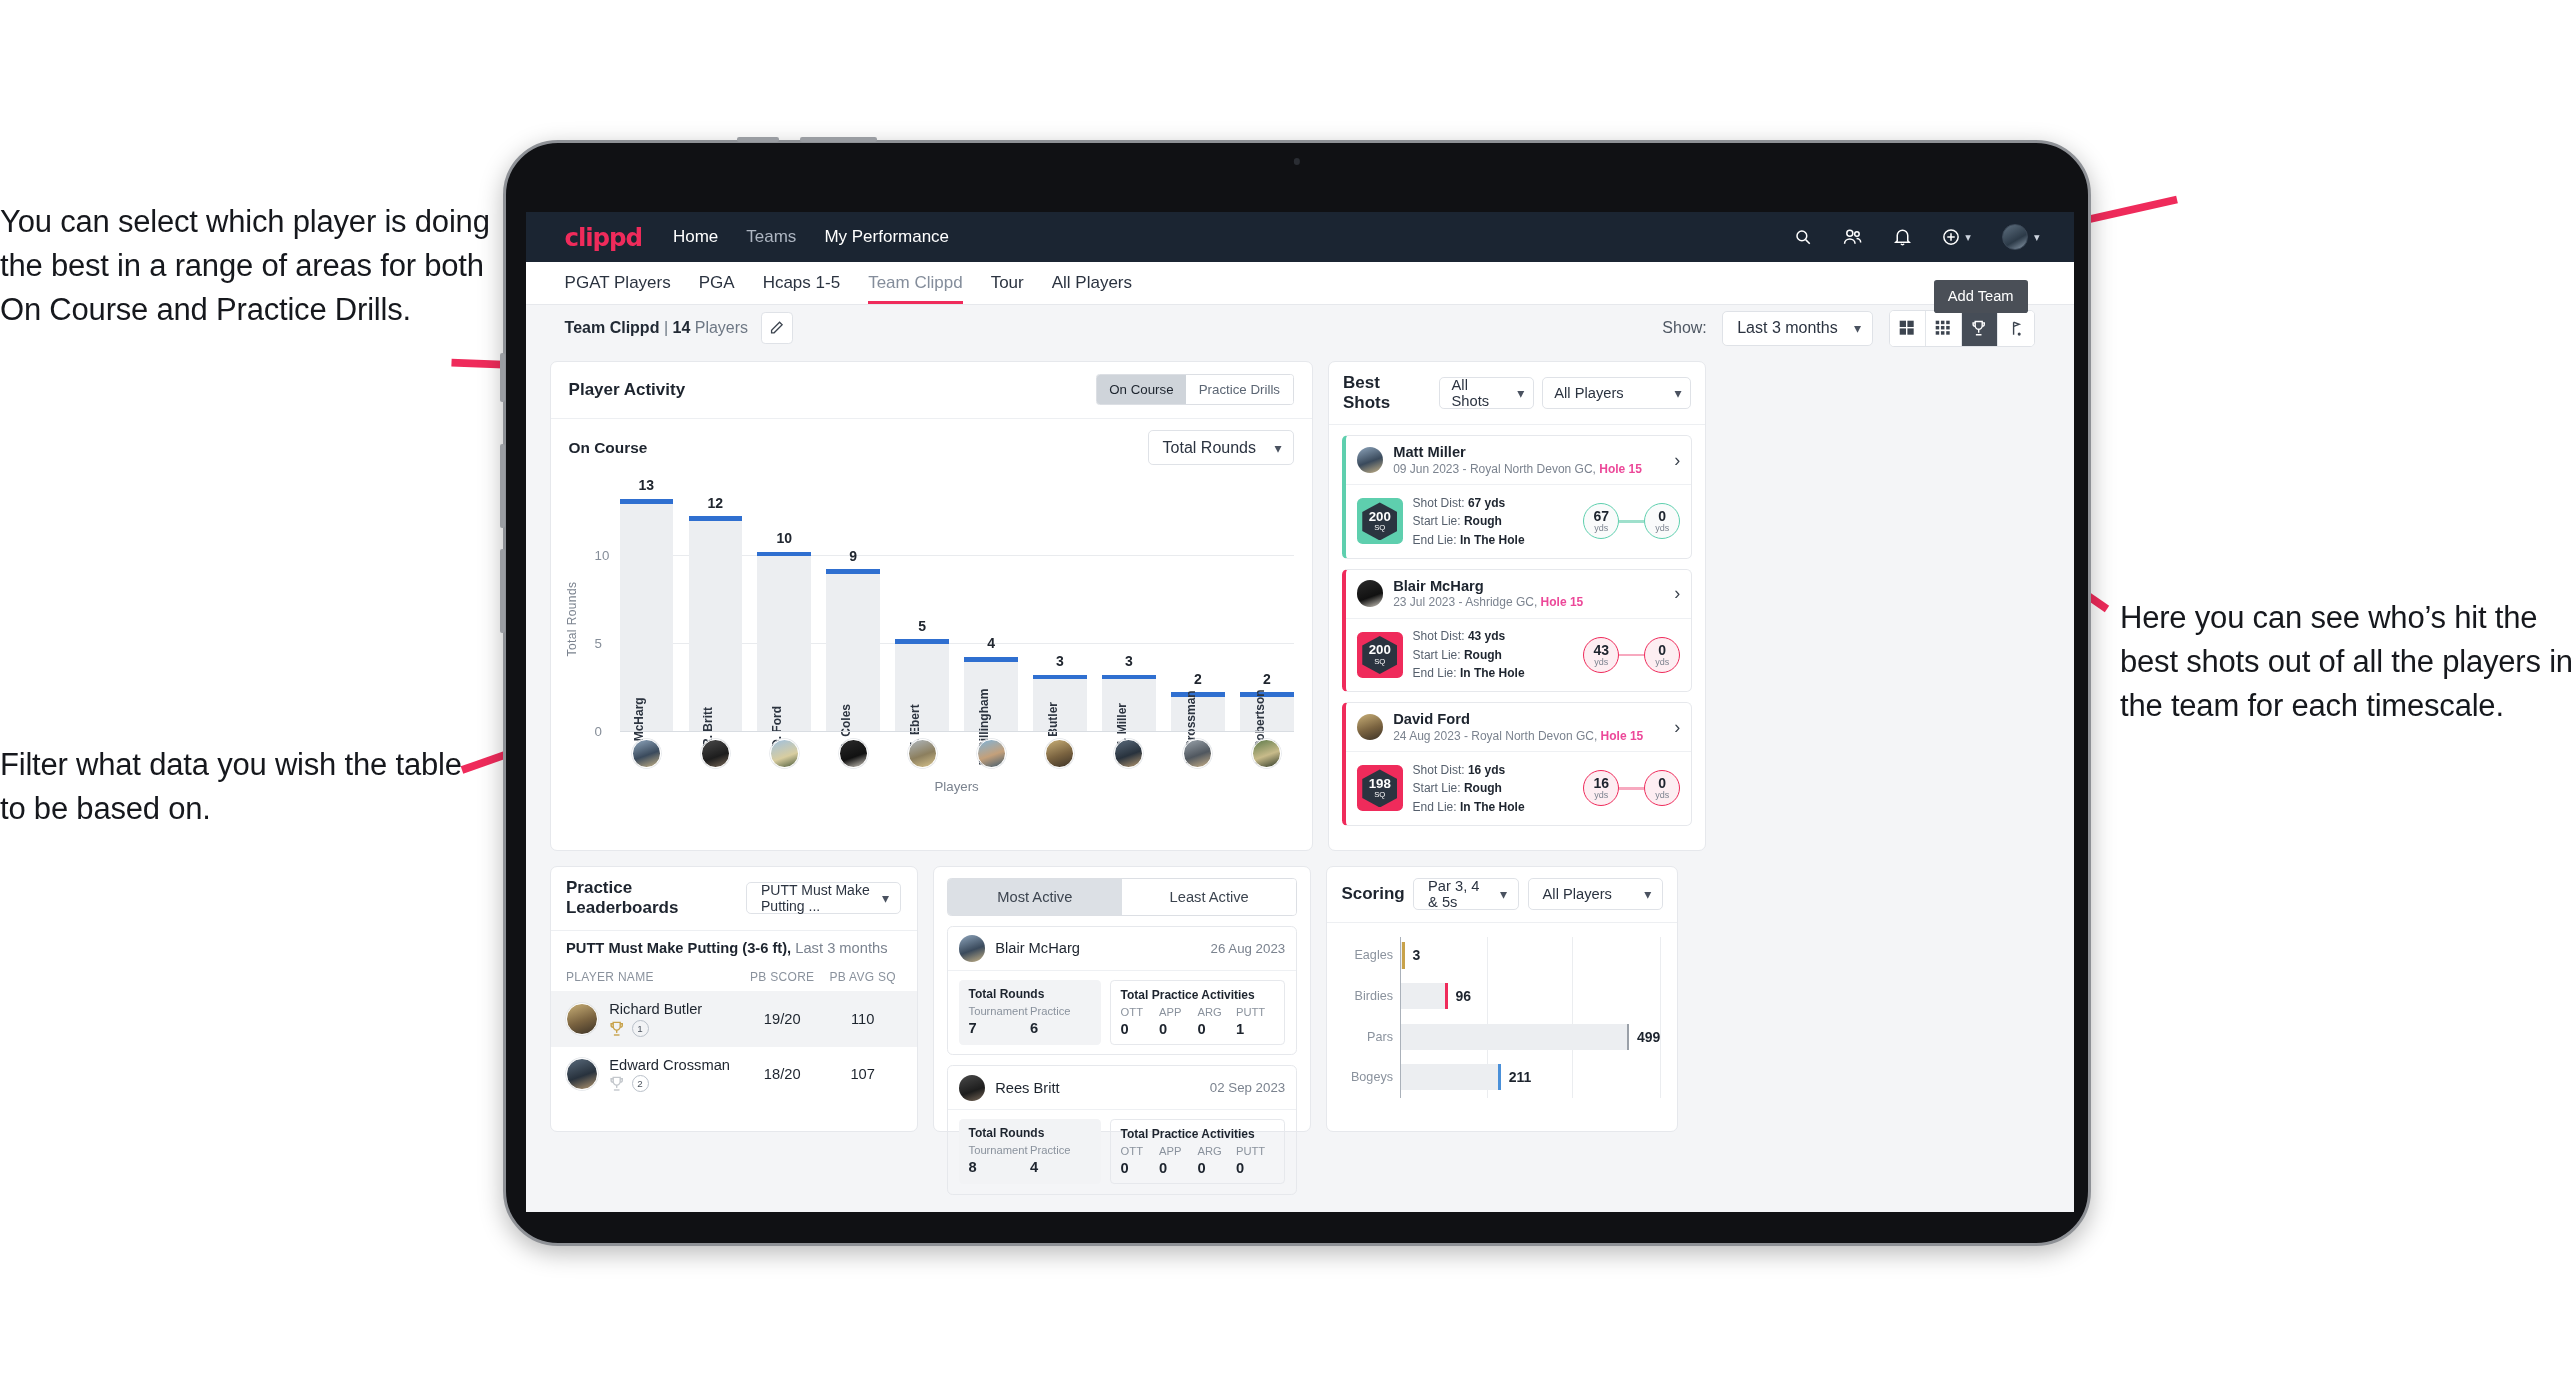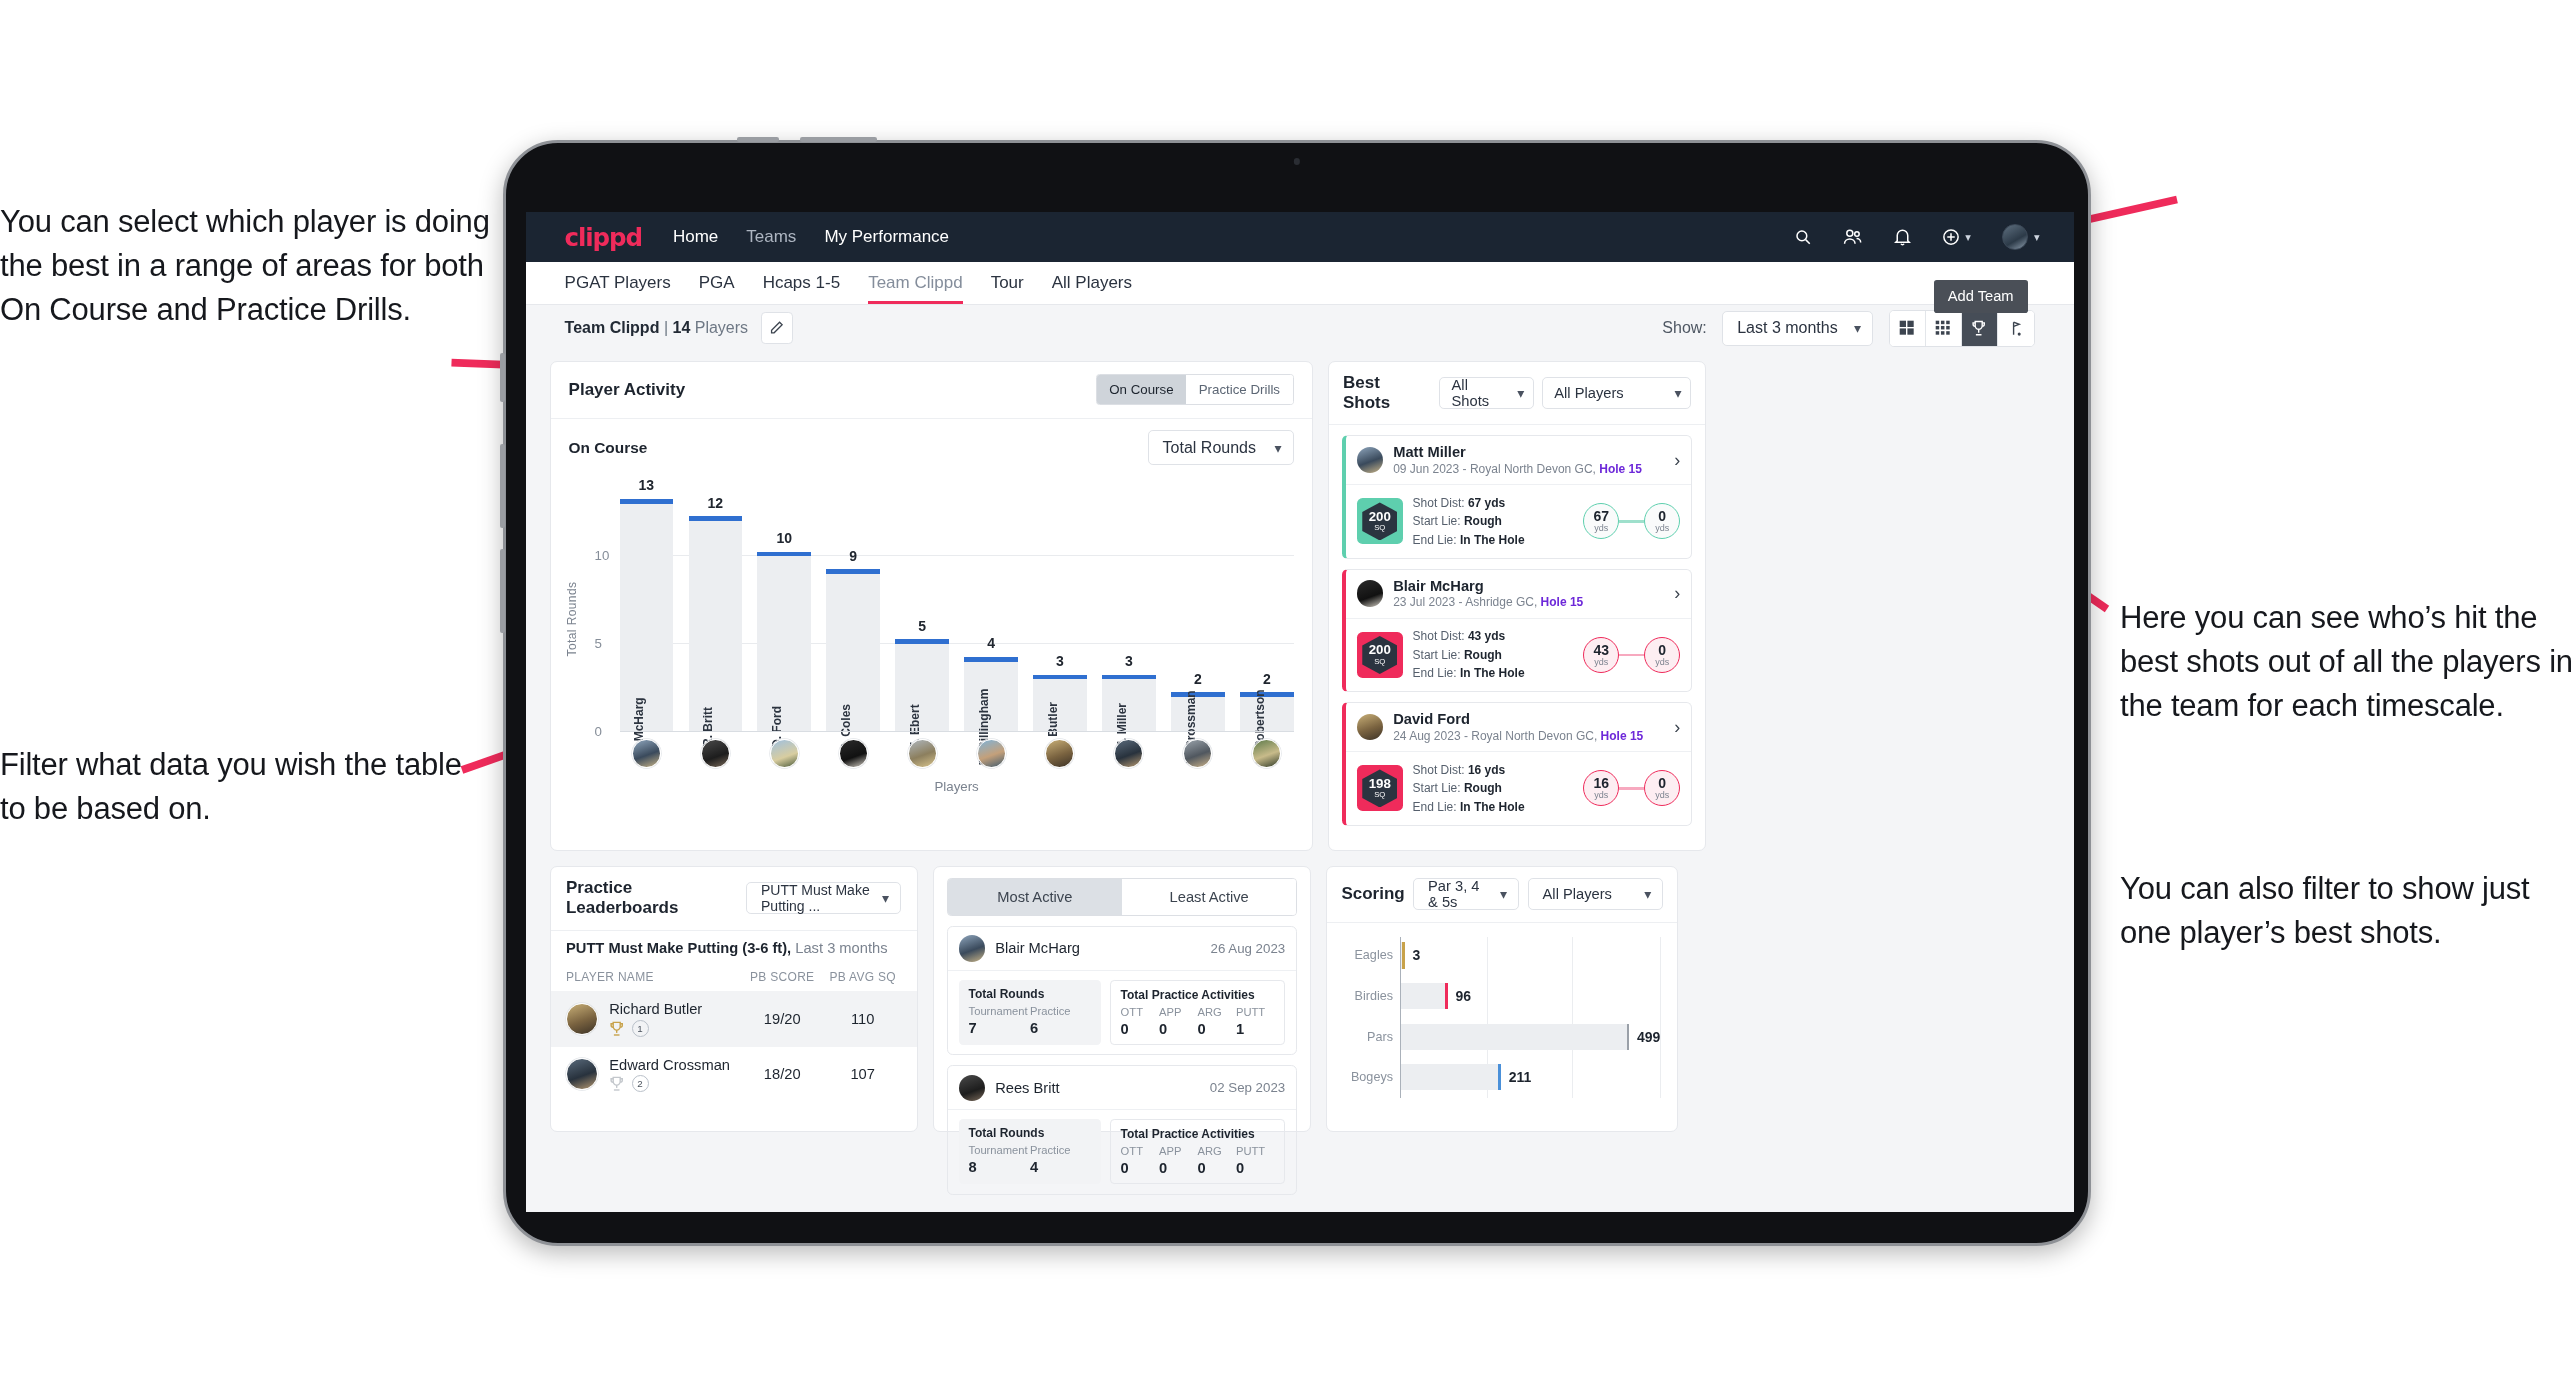--- a/index.html
+++ b/index.html
@@ -195,21 +195,21 @@
   .shot-card {
     margin: 9.8px 12.6px; border: 0.7px solid #e6e8ec; border-radius: 5.6px;
     border-left-width: 4.9px; background: #ffffff; overflow: hidden;
   }
   .shot-card.teal { border-left-color: #5ecfae; }
   .shot-card.pink { border-left-color: #ef2b5b; }
   .sc-top { display: flex; align-items: center; gap: 9.8px; padding: 8.4px 11.2px; }
   .sc-av { width: 26.6px; height: 26.6px; border-radius: 50%; flex: none; }
   .sc-name { font-size: 14.7px; font-weight: 700; color: #1d242e; }
   .sc-meta { font-size: 12px; color: #7b838f; margin-top: 1.4px; }
-  .sc-meta b { color: #6d28d9; }
+  .sc-meta b { color: #ec4899; }
   .sc-chev { margin-left: auto; font-size: 18px; color: #3c444f; }
   .sc-body { display: flex; align-items: center; gap: 9.8px; padding: 8.4px 11.2px; border-top: 0.7px solid #eef0f3; }
   .sq-tile {
     width: 46px; height: 46px; border-radius: 5.6px; flex: none;
     display: flex; align-items: center; justify-content: center;
   }
   .sq-tile.teal { background: #5ecfae; }
   .sq-tile.pink { background: #ef2b5b; }
   .hexa {
     width: 35px; height: 38px; background: #2b3440;
@@ -292,21 +292,20 @@
   .hval { font-size: 14px; font-weight: 700; color: #1d242e; margin-left: 9.8px; white-space: nowrap; }
 </style>
 </head>
 <body>
 
 <div class="stage">
 
   <div class="annot" id="an-left-top">You can select which player is doing the best in a range of areas for both On Course and Practice Drills.</div>
   <div class="annot" id="an-left-bot">Filter what data you wish the table to be based on.</div>
   <div class="annot" id="an-right-mid">Here you can see who’s hit the best shots out of all the players in the team for each timescale.</div>
-  <div class="annot" id="an-right-bot">You can also filter to show just one player’s best shots.</div>
 
   <svg class="arrow" style="left:0;top:0;width:2576px;height:1386px" viewBox="0 0 3680 1980" width="2576" height="1386">
     <defs>
       <marker id="ah" markerWidth="7" markerHeight="7" refX="5.2" refY="3.5" orient="auto">
         <path d="M0,0 L7,3.5 L0,7 z" fill="#ef2b5b"></path>
       </marker>
     </defs>
 
     <line x1="645" y1="518" x2="1870" y2="565" stroke="#ef2b5b" stroke-width="11" marker-end="url(#ah)"></line>
 

